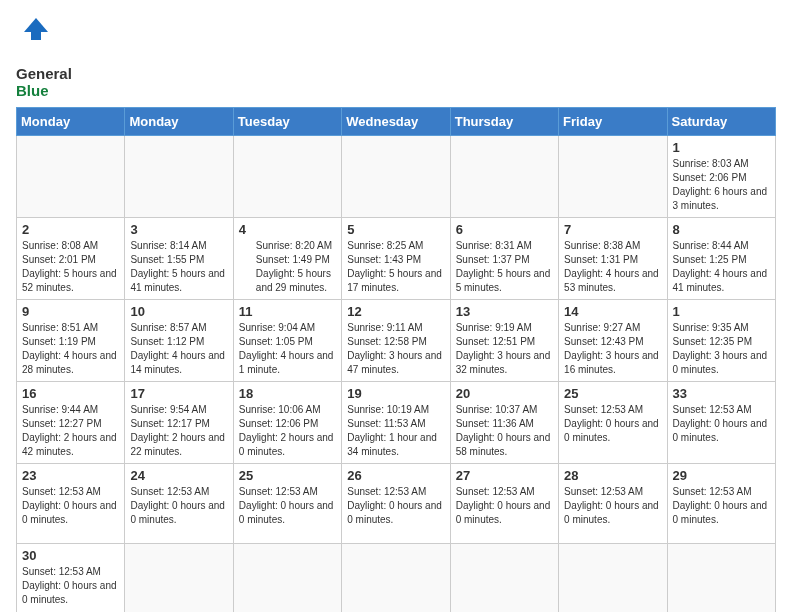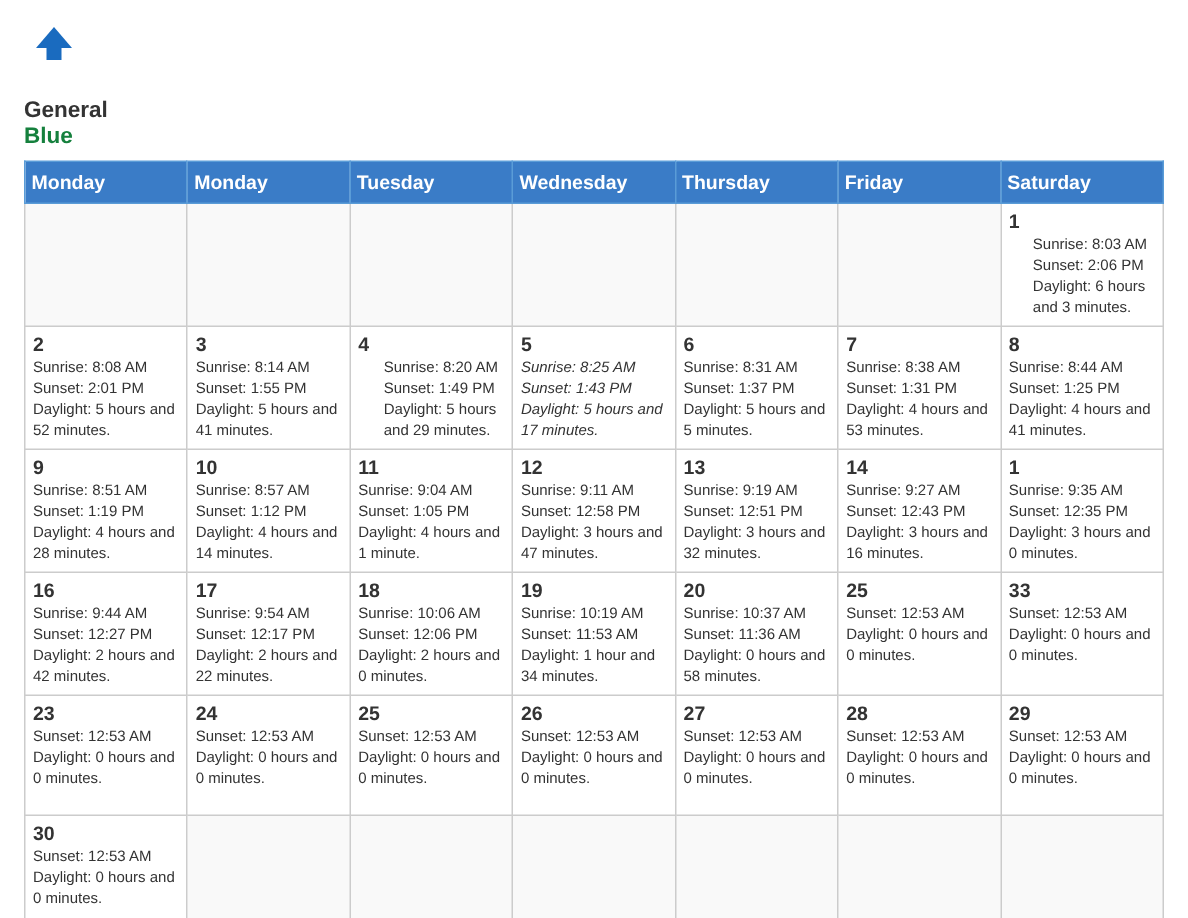--- a/index.html
+++ b/index.html
@@ -113,21 +113,21 @@
   <tbody id="calendar-body">
   <tr>
         <td class="empty-cell"></td>
         <td class="empty-cell"></td>
         <td class="empty-cell"></td>
         <td class="empty-cell"></td>
         <td class="empty-cell"></td>
         <td class="empty-cell"></td>
         <td>
           <span class="day-number">1</span>
-          <div class="day-info" style="white-space: pre-line; margin-left: 16px;">Sunrise: 8:03 AM
+          <div class="day-info" style="white-space: pre-line;">Sunrise: 8:03 AM
 Sunset: 2:06 PM
 Daylight: 6 hours and 3 minutes.</div>
         </td>
       </tr>
       <tr>
         <td>
           <span class="day-number">2</span>
           <div class="day-info" style="white-space: pre-line;">Sunrise: 8:08 AM
 Sunset: 2:01 PM
 Daylight: 5 hours and 52 minutes.</div>
@@ -139,21 +139,21 @@
 Daylight: 5 hours and 41 minutes.</div>
         </td>
         <td>
           <span class="day-number">4</span>
           <div class="day-info" style="white-space: pre-line; margin-left: 17px;">Sunrise: 8:20 AM
 Sunset: 1:49 PM
 Daylight: 5 hours and 29 minutes.</div>
         </td>
         <td>
           <span class="day-number">5</span>
-          <div class="day-info" style="white-space: pre-line; font-style: italic;">Sunrise: 8:25 AM
+          <div class="day-info" style="white-space: pre-line;">Sunrise: 8:25 AM
 Sunset: 1:43 PM
 Daylight: 5 hours and 17 minutes.</div>
         </td>
         <td>
           <span class="day-number">6</span>
           <div class="day-info" style="white-space: pre-line;">Sunrise: 8:31 AM
 Sunset: 1:37 PM
 Daylight: 5 hours and 5 minutes.</div>
         </td>
         <td>

